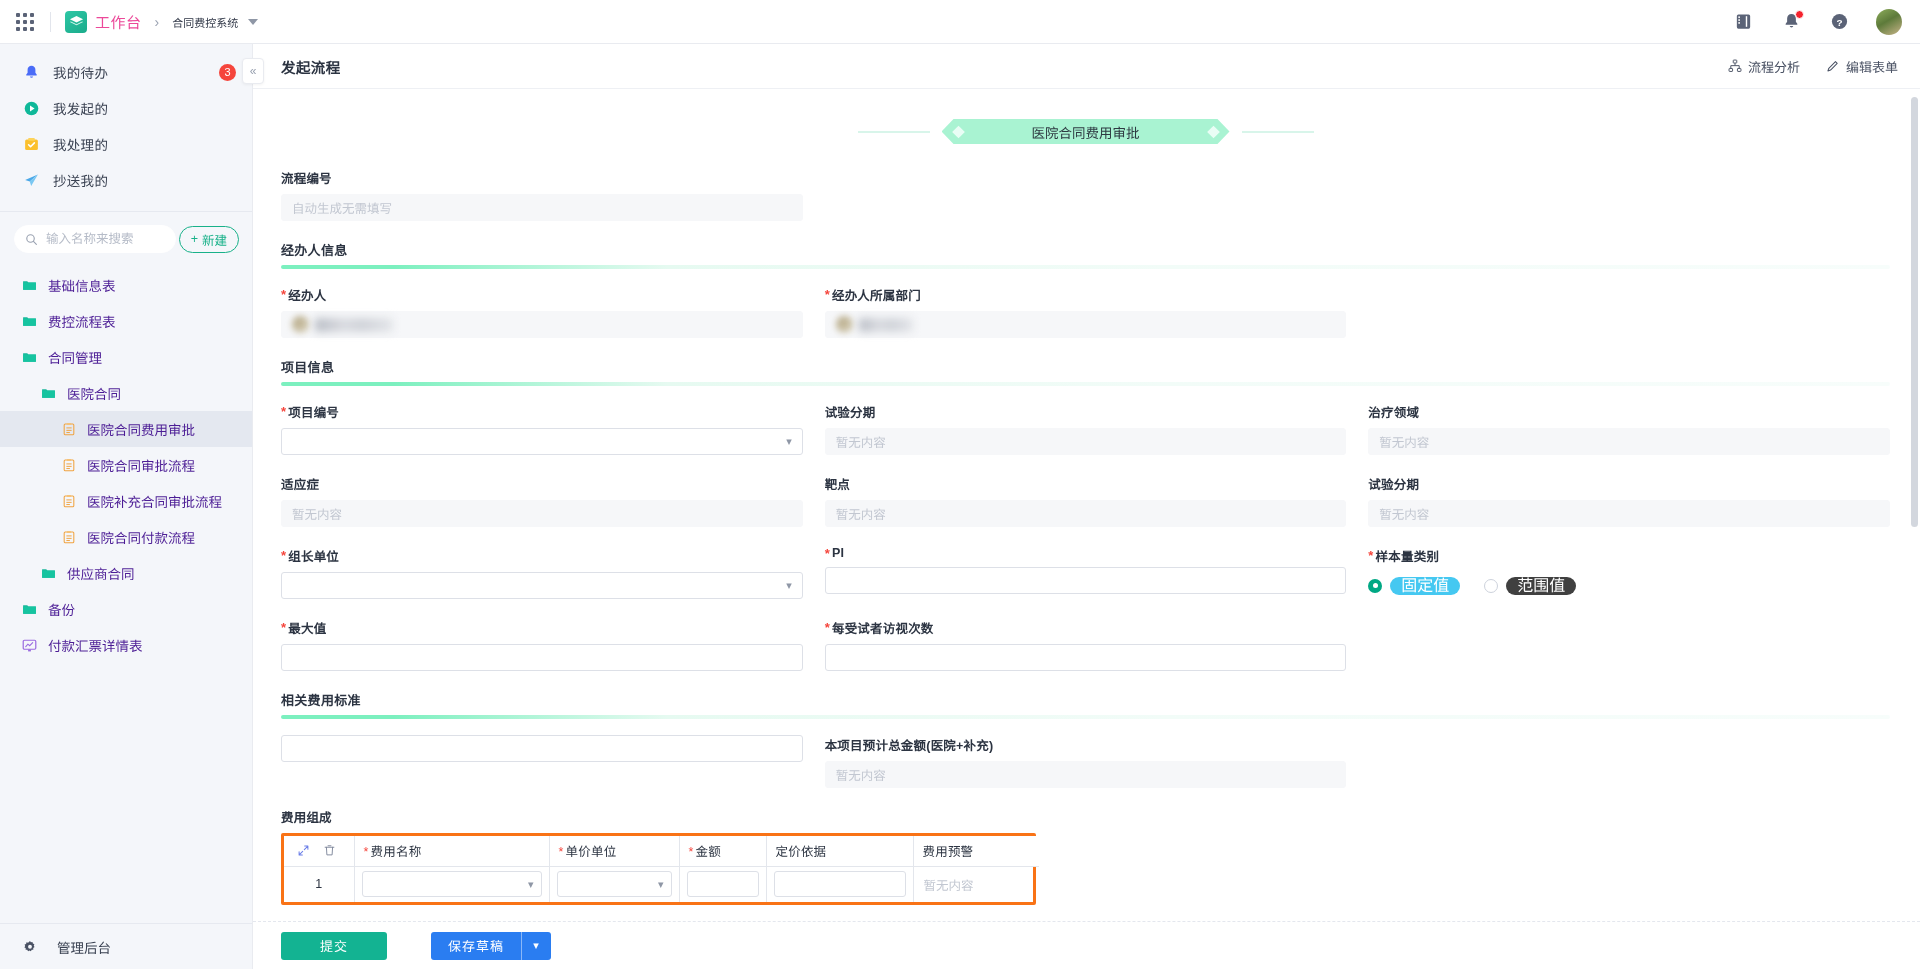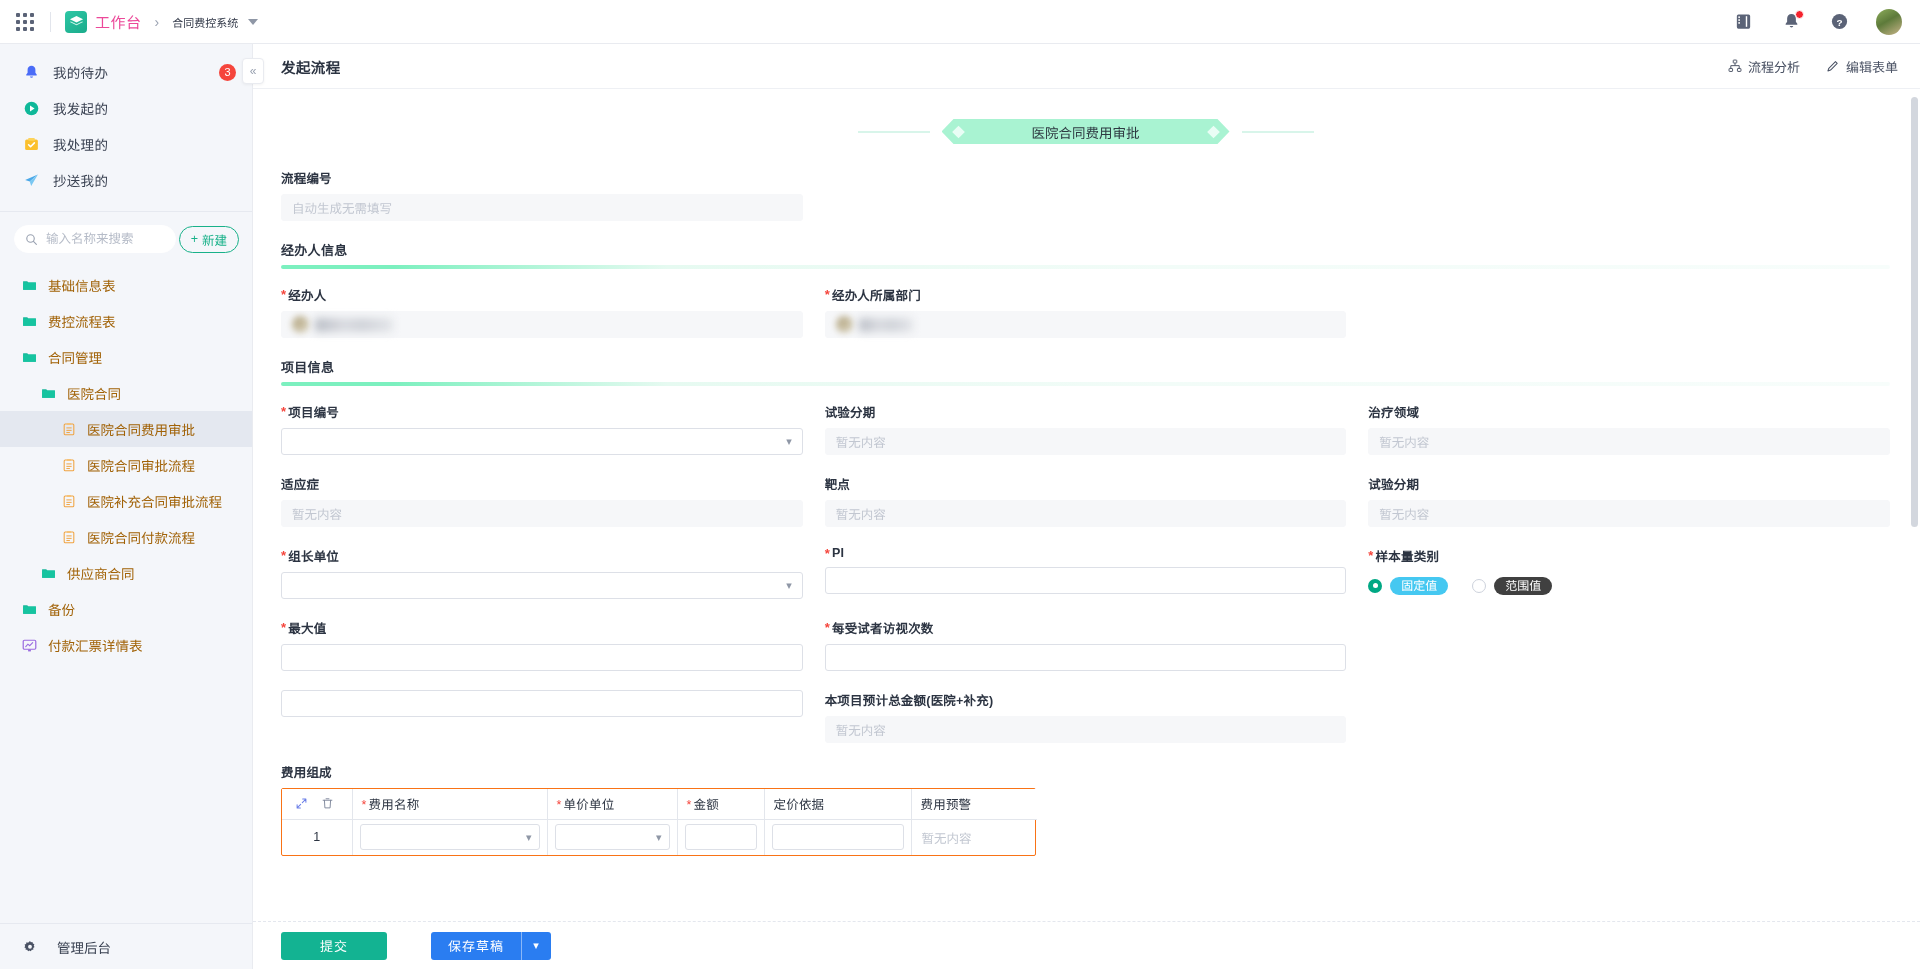--- a/index.html
+++ b/index.html
@@ -84,21 +84,21 @@
     border: none; outline: none; background: transparent; font-size: 12.5px;
     color: #3a4252; width: 100%; font-family: inherit;
   }
   .searchbox input::placeholder { color: #b6bcc8; }
   .newbtn {
     height: 27px; border: 1px solid #18b189; color: #18b189; background: #f4f6fa;
     border-radius: 14px; font-size: 12.5px; display: flex; align-items: center;
     gap: 4px; padding: 0 11px; cursor: pointer; white-space: nowrap;
   }
   .tree { padding-top: 3px; overflow: hidden; flex: 1; }
-  .tnode { height: 36px; display: flex; align-items: center; cursor: pointer; font-size: 13.5px; color: #a16207; }
+  .tnode { height: 36px; display: flex; align-items: center; cursor: pointer; font-size: 13.5px; color: #4c1d95; }
   .tnode.active { background: #e4e8f0; }
   .tico { width: 17px; min-width: 17px; height: 17px; margin-right: 10px; display:flex; align-items:center; justify-content:center; }
   .tico svg { display: block; }
   .lvl0 { padding-left: 21px; }
   .lvl1 { padding-left: 40px; }
   .lvl2 { padding-left: 60px; }
   .sidebar-footer {
     height: 46px; display: flex; align-items: center; padding-left: 21px;
     border-top: 1px solid #e6e9f0; cursor: pointer; gap: 9px;
   }
@@ -174,24 +174,24 @@
   .sec-title { font-size: 13px; font-weight: bold; color: #2c3442; margin-bottom: 6px; letter-spacing: .3px; }
   .sec-bar { height: 4px; border-radius: 2px;
     background: linear-gradient(90deg, #7cf0bf 0%, #7cf0bf 7%, #e6faf1 24%, #f2fcf8 55%, #f7fdfb 100%); }
 
   
   .radiogroup { display: flex; align-items: center; gap: 0; height: 27px; }
   .radio-item { display: flex; align-items: center; gap: 8px; cursor: pointer; margin-right: 24px; }
   .radio-dot { width: 14px; height: 14px; border-radius: 50%; border: 1px solid #cdd2dc; background: #fff; display:flex;align-items:center;justify-content:center; }
   .radio-dot.on { border: none; background: #00a884; }
   .radio-dot.on::after { content:""; width: 5px; height: 5px; border-radius: 50%; background: #fff; display:block; }
-  .tagpill { border-radius: 9px; padding: 1px 11px; font-size: 12px; color: #fff; line-height: 16px; }
-
-  
-  .tbl-wrap { border: 1px solid #f97316; border-radius: 2px; width: 755px; }
+  .tagpill { border-radius: 9px; padding: 1px 11px; font-size: 16px; color: #fff; line-height: 16px; }
+
+  
+  .tbl-wrap { border: 3px solid #f97316; border-radius: 2px; width: 755px; }
   .tbl { border-collapse: collapse; width: 100%; table-layout: fixed; }
   .tbl th, .tbl td { border-right: 1px solid #e3e6ec; border-bottom: 1px solid #e3e6ec; }
   .tbl th:last-child, .tbl td:last-child { border-right: none; }
   .tbl tr:last-child td { border-bottom: none; }
   .tbl th {
     height: 30px; background: #fff; font-weight: normal; font-size: 12.5px;
     color: #2c3442; text-align: left; padding: 0 9px; letter-spacing: .2px;
   }
   .tbl td { height: 36px; padding: 0 7px; font-size: 12.5px; color: #2c3442; }
   .th-ops { width: 70px; }
@@ -613,20 +613,24 @@
               <div class="flabel req">最大值</div>
               <div class="fld ed"></div>
             </div>
             <div class="col">
               <div class="flabel req">每受试者访视次数</div>
               <div class="fld ed"></div>
             </div>
             <div class="col"></div>
           </div>
 
+          <div class="section">
+            <div class="sec-title">相关费用标准</div>
+            <div class="sec-bar"></div>
+          </div>
 
           <div class="row">
             <div class="col">
               <div class="fld ed"></div>
             </div>
             <div class="col">
               <div class="flabel">本项目预计总金额(医院+补充)</div>
               <div class="fld ro">暂无内容</div>
             </div>
             <div class="col"></div>

